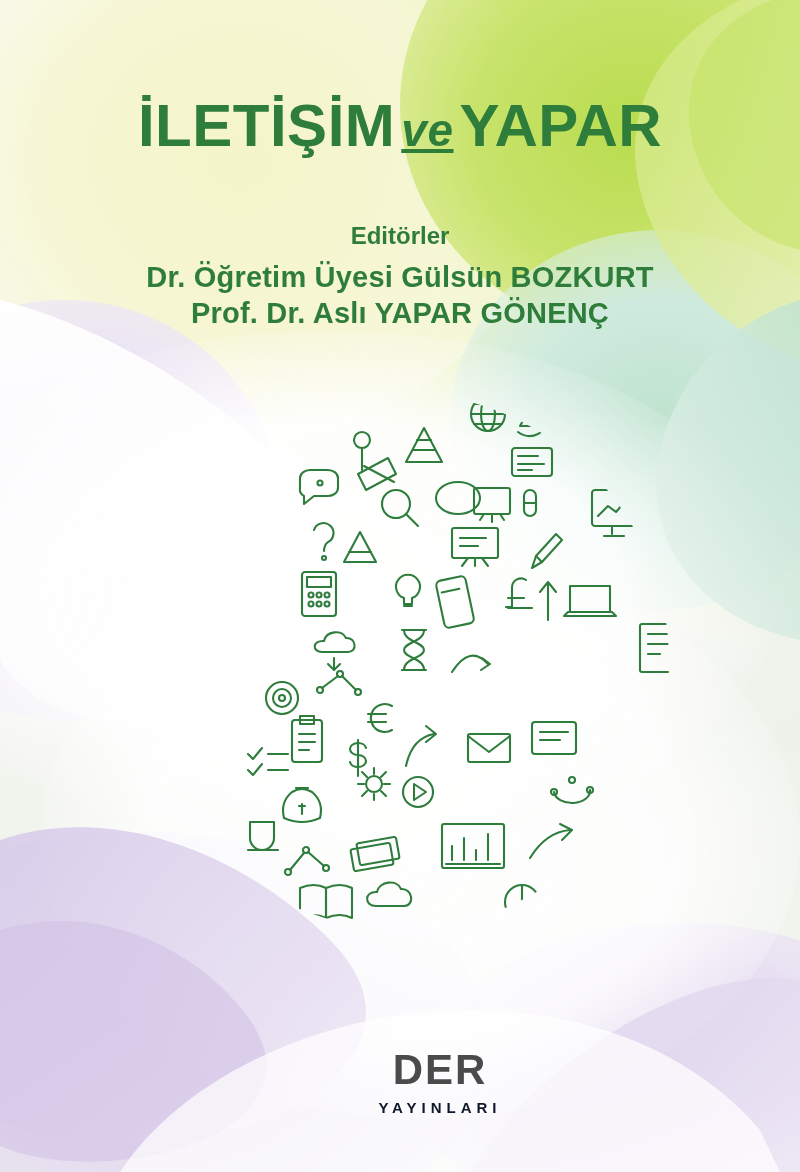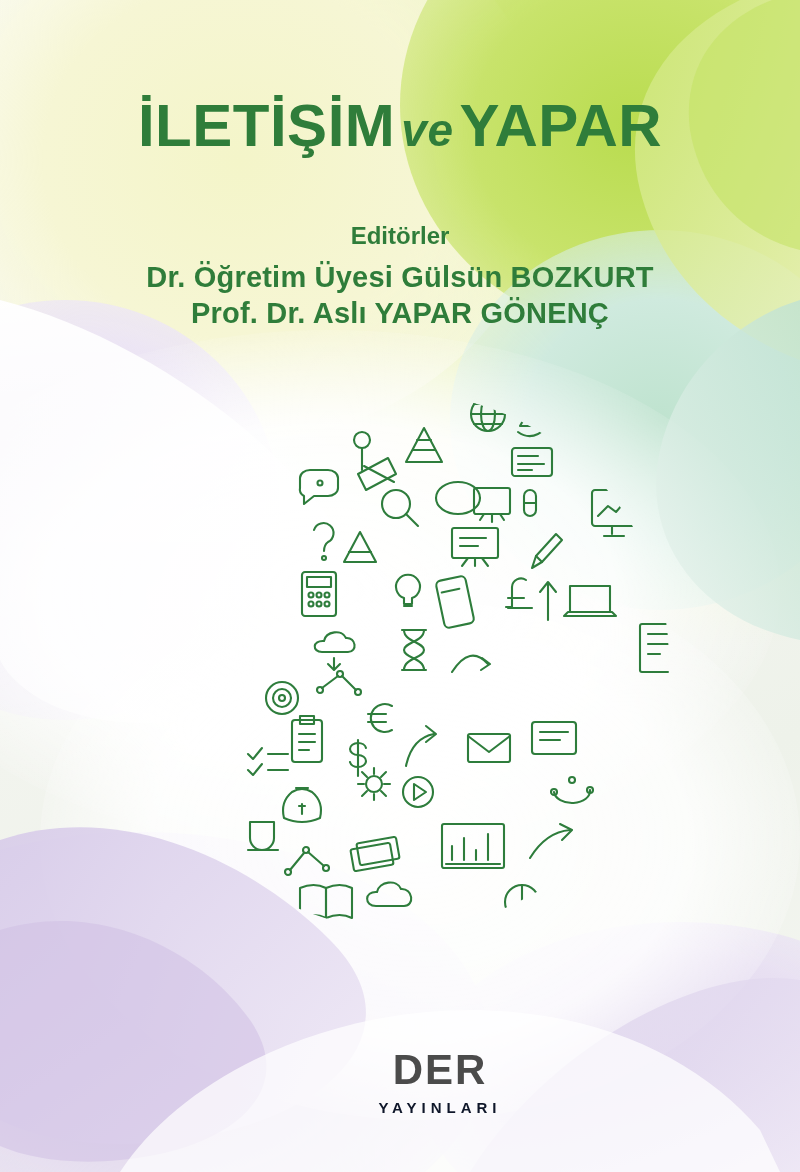--- a/index.html
+++ b/index.html
@@ -106,20 +106,21 @@
     color: #2f7d3a;
     letter-spacing: 0.5px;
     line-height: 1;
     white-space: nowrap;
   }
   .title .ve {
     font-style: italic;
     font-size: 46px;
     font-weight: bold;
     padding: 0 6px;
+    text-decoration: underline;
   }
 
   
   .editors {
     position: absolute;
     top: 222px;
     left: 0;
     width: 800px;
     text-align: center;
     color: #2f7d3a;

